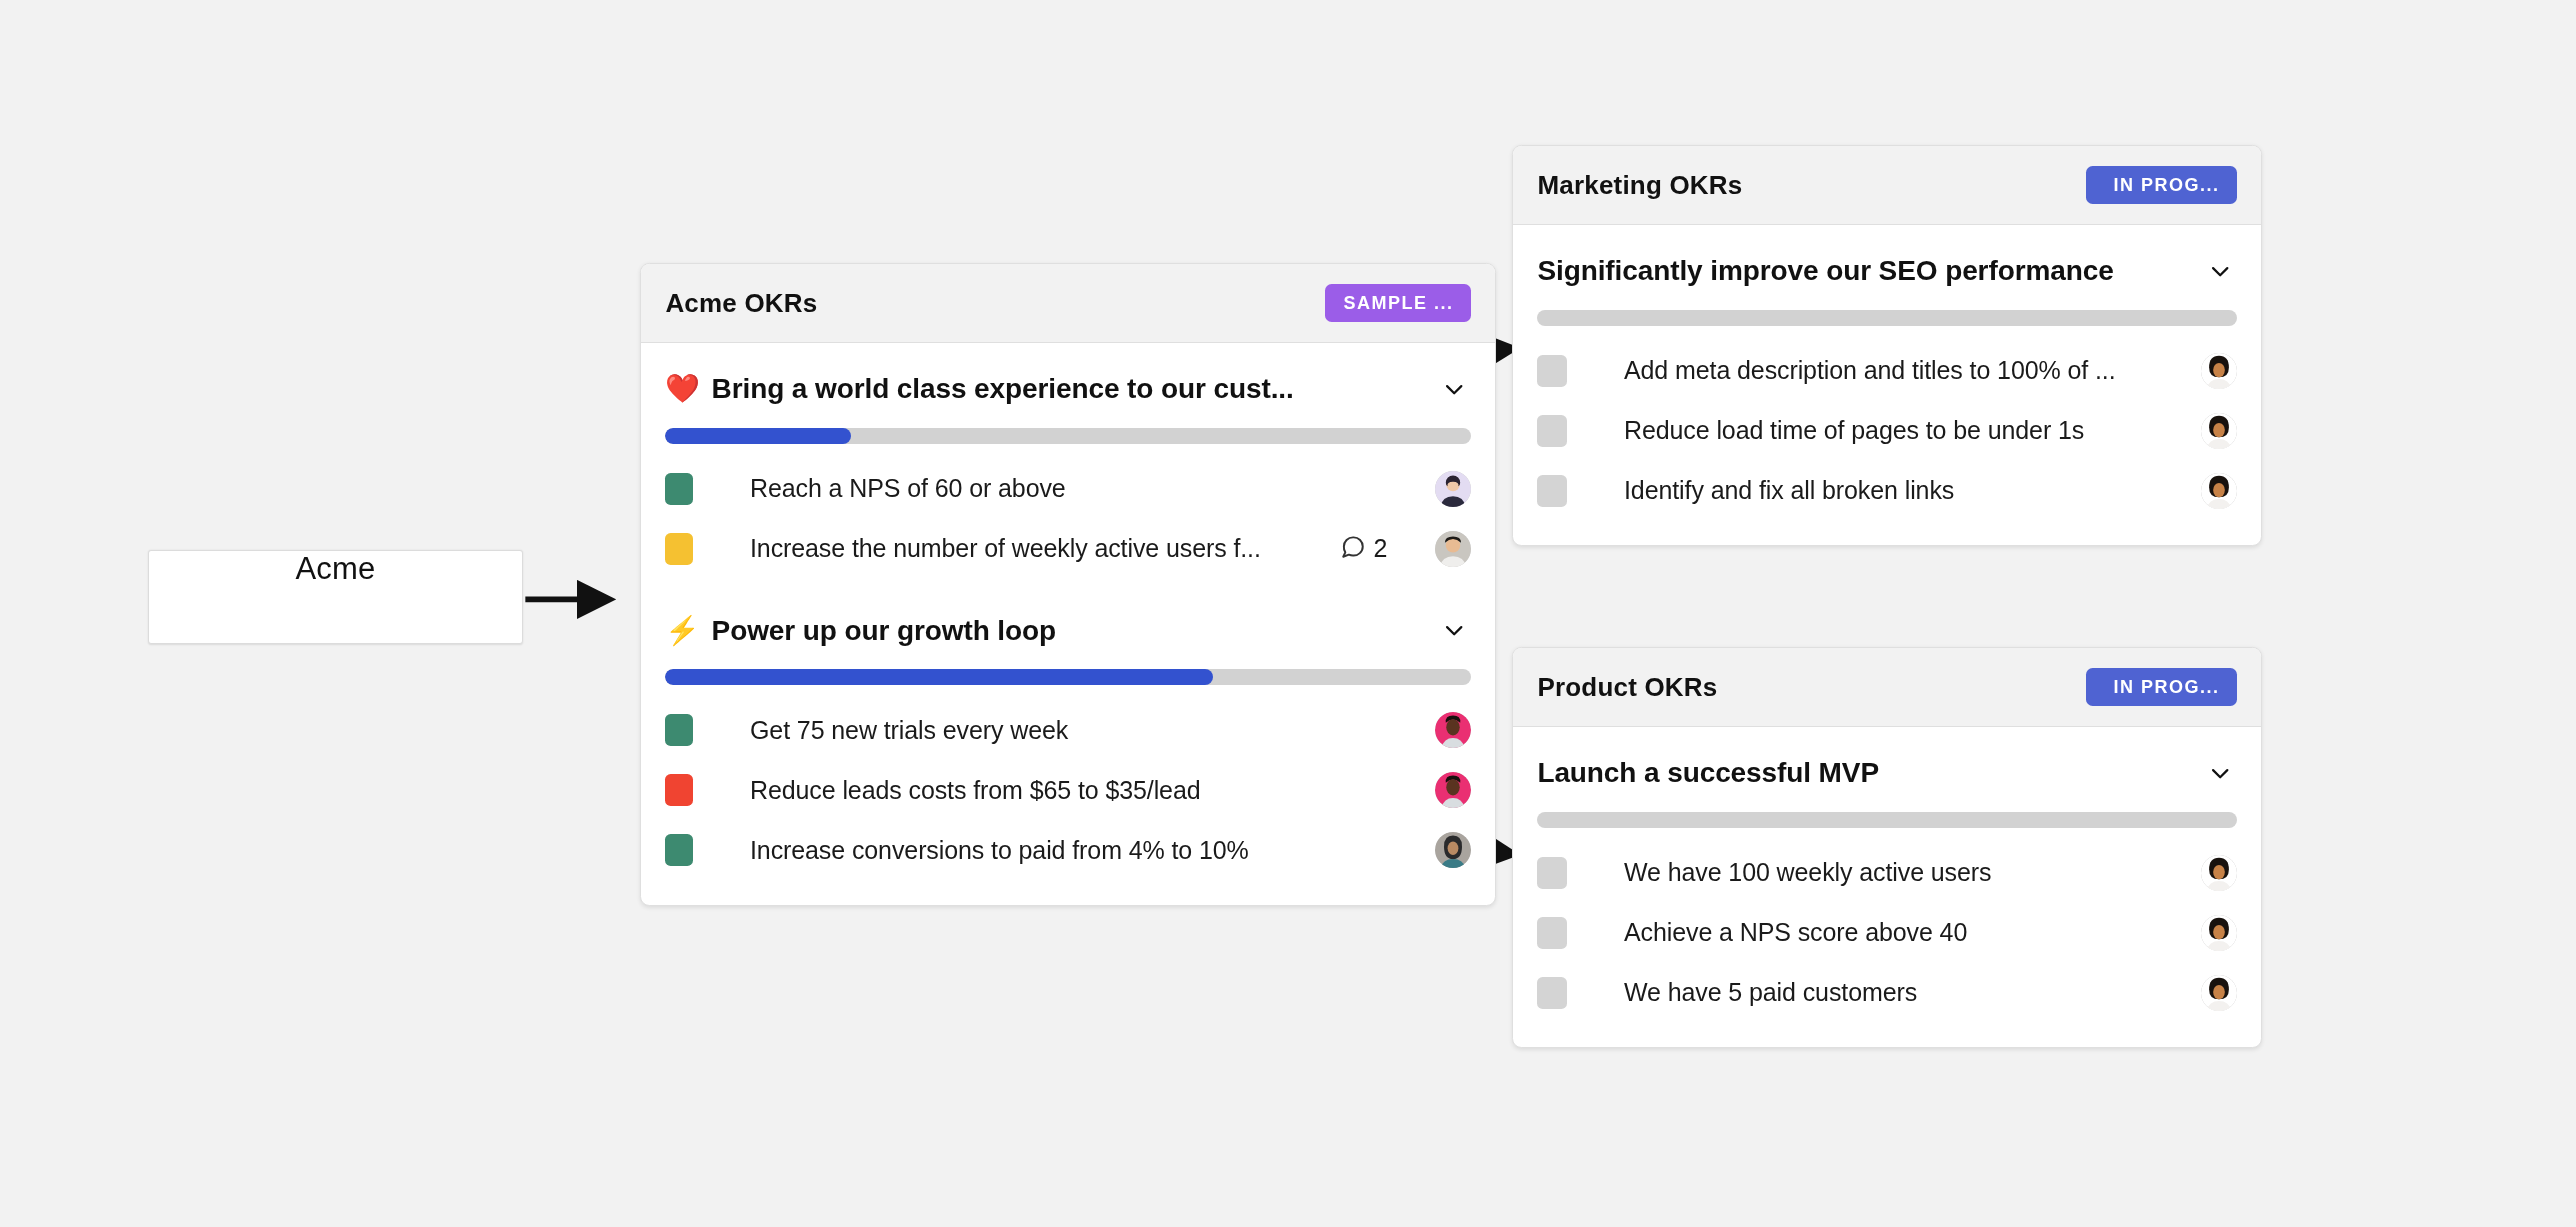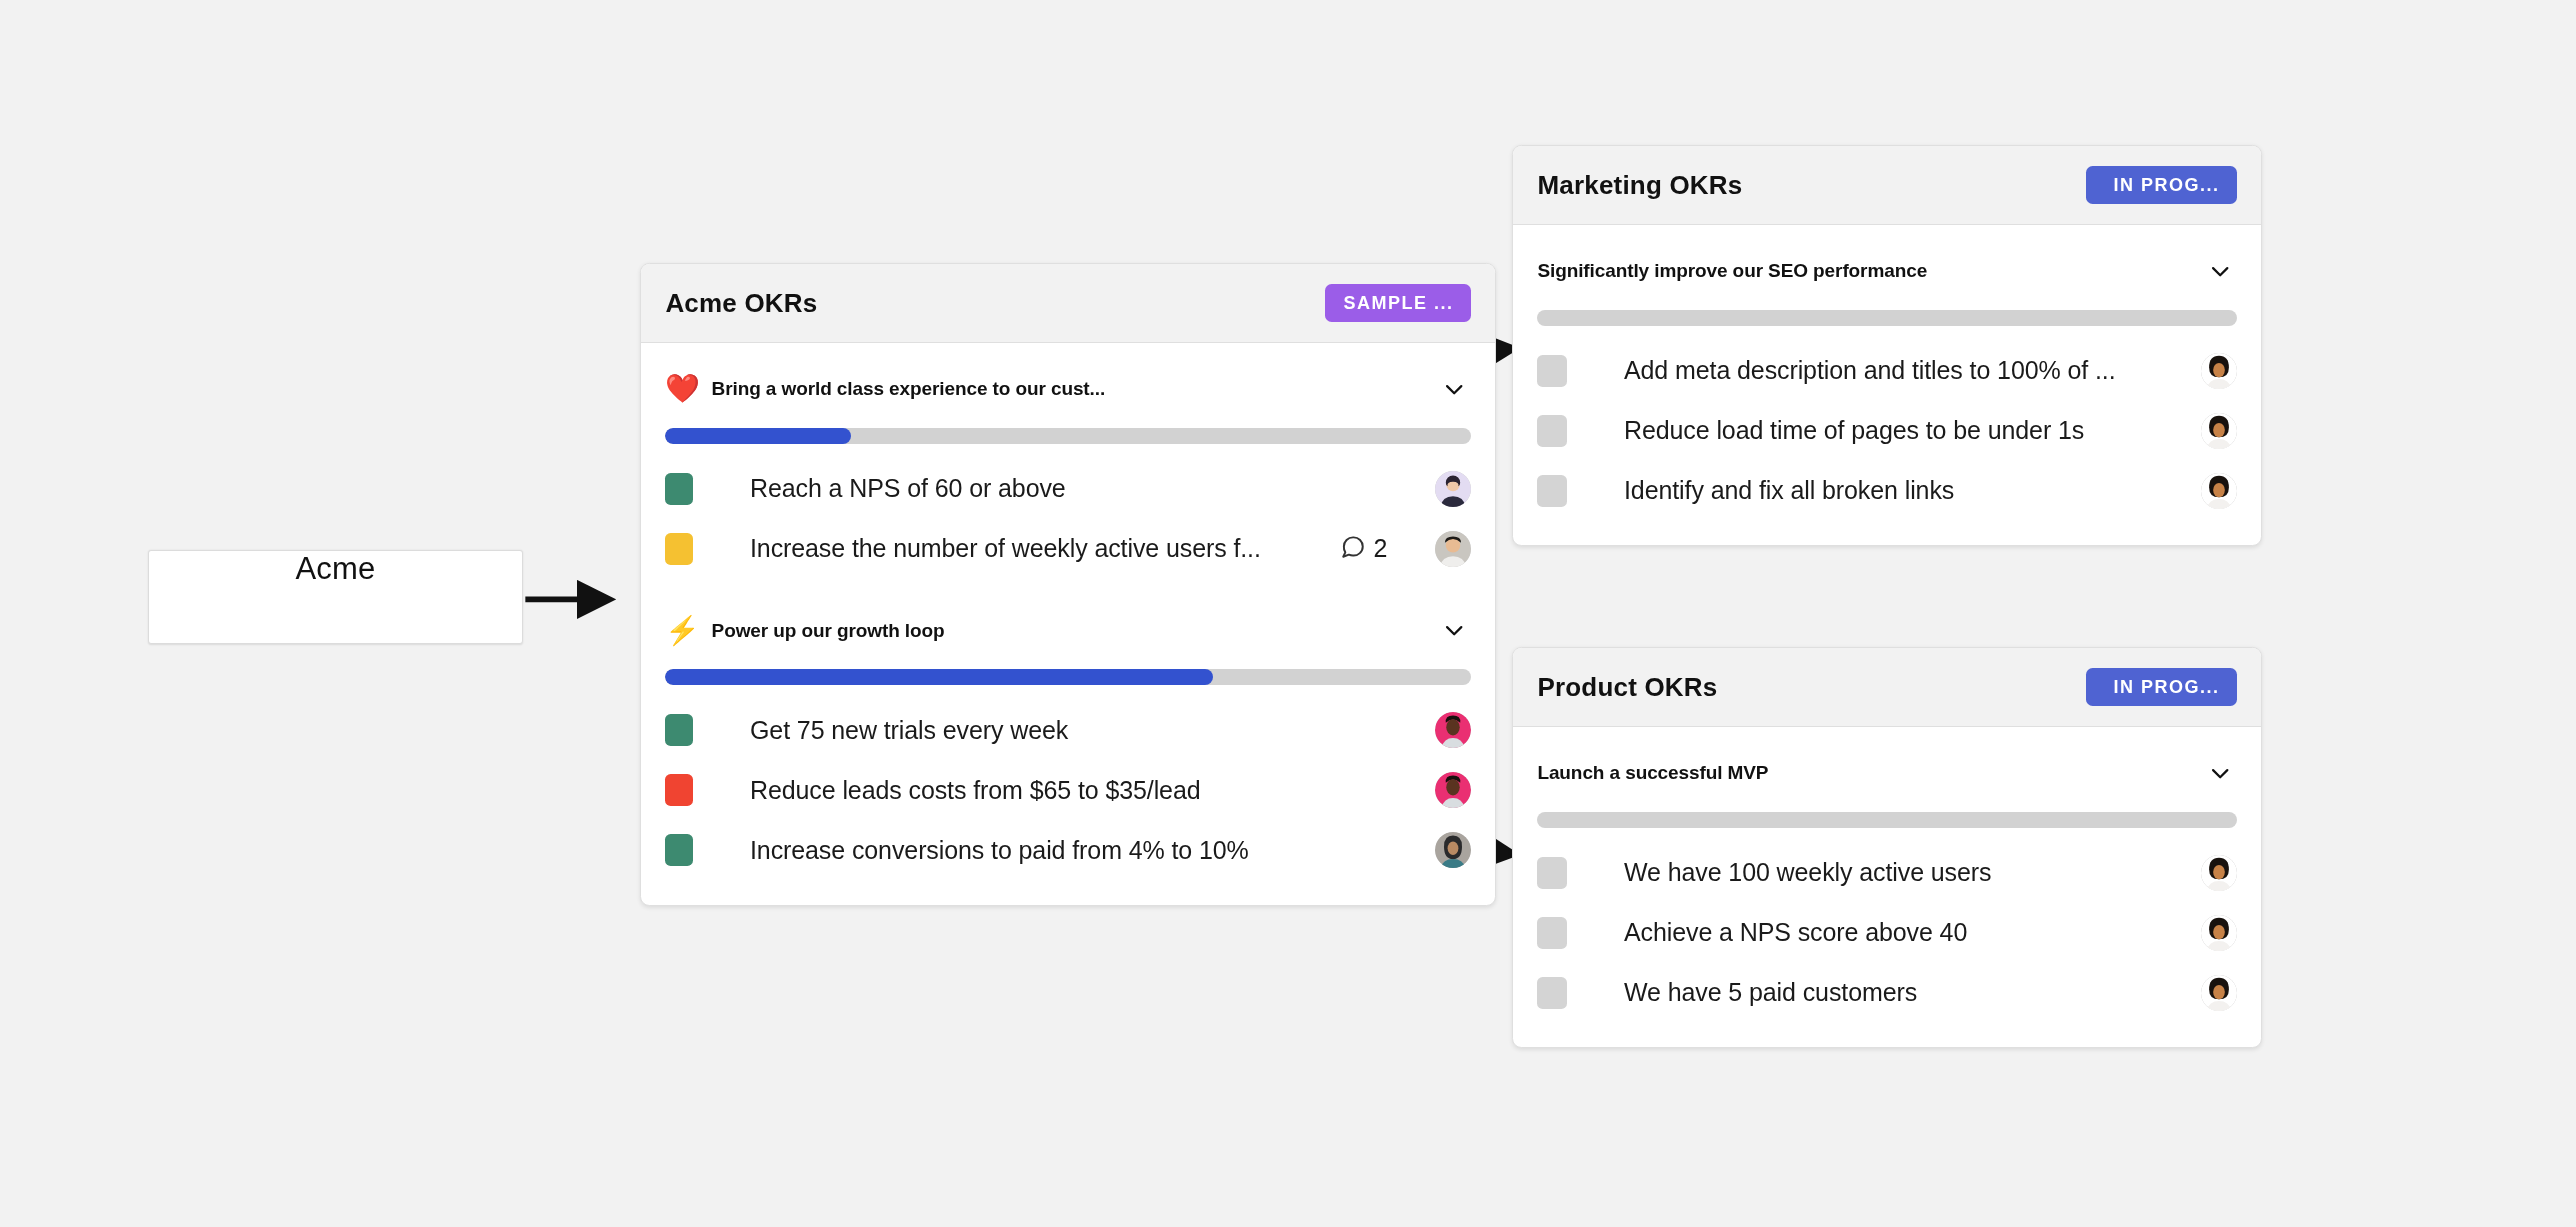--- a/index.html
+++ b/index.html
@@ -62,21 +62,21 @@
   .card-body { padding: 9.4px 24.4px 24.4px 24.4px; }
 
   
   .objective {
     display: flex; align-items: center;
     padding: 20.6px 0 11.3px 0;
   }
   .obj-emoji { font-size: 28px; margin-right: 11.3px; line-height: 1; }
   .obj-text {
     flex: 1;
-    font-size: 19px; font-weight: bold; color: #111;
+    font-size: 28px; font-weight: bold; color: #111;
     white-space: nowrap; overflow: hidden; text-overflow: clip;
     letter-spacing: -0.1px;
   }
   .chev {
     width: 32px; height: 32px;
     flex: none; margin-left: 11.3px;
     display: flex; align-items: center; justify-content: center;
   }
   .chev svg { display: block; }
 

